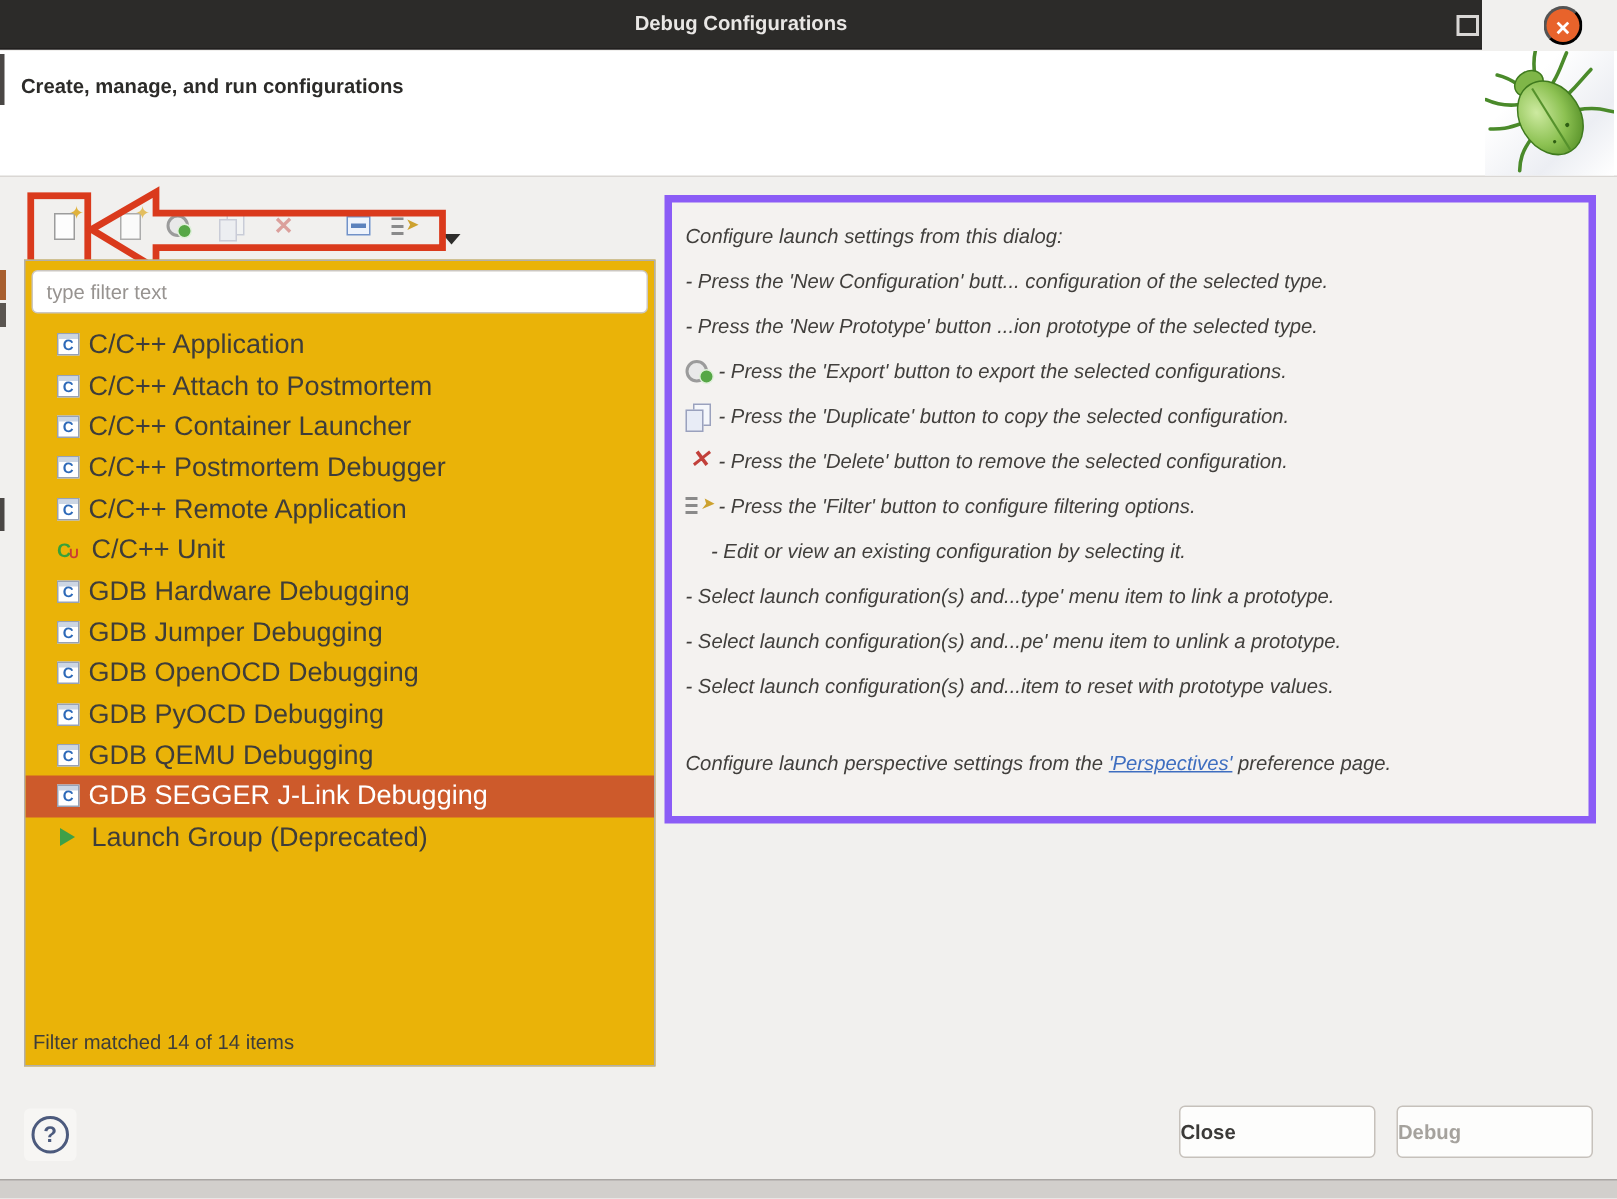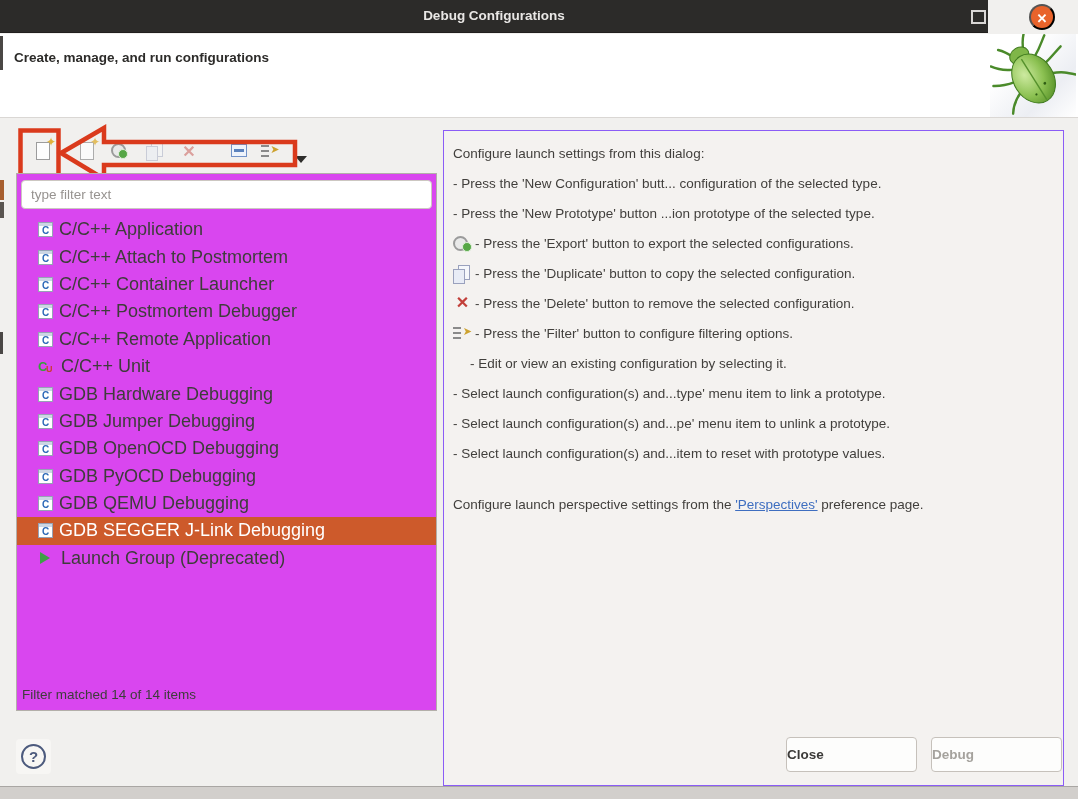--- a/index.html
+++ b/index.html
@@ -64,21 +64,21 @@
     background:repeating-linear-gradient(to bottom,#8a8a8a 0 2px,transparent 2px 5px); }
   .ic-filter::after { content:"➤"; position:absolute; right:0; top:0; color:#cda22f; font-size:11px; }
   .ic-dropdown { width:0; height:0; border-left:6px solid transparent; border-right:6px solid transparent;
     border-top:7px solid #2e2d2b; }
   .dim { opacity:.45; }
   .semi { opacity:.8; }
   .annotation { position:absolute; left:12px; top:122px; width:300px; height:68px; pointer-events:none; }
   
   .left-panel {
     position:absolute; left:16px; top:173px; width:421px; height:538px;
-    background:#d946ef; border:1px solid #b3afa9;
+    background:#eab308; border:1px solid #b3afa9;
   }
   .filter-input {
     position:absolute; left:4px; top:6px; width:411px; height:29px;
     border:1px solid #ccc7c1; border-radius:4px; background:#fff;
     font-family:"Liberation Sans",sans-serif; font-size:13.5px; color:#3c3c3c;
     padding:0 9px; outline:none;
   }
   .filter-input::placeholder { color:#979390; }
   .tree { position:absolute; left:0; top:42px; width:419px; height:462px; overflow:hidden; }
   .tree-row { display:flex; align-items:center; height:27.4px; padding-left:21px;
@@ -93,22 +93,22 @@
   .ti-cu::after { content:"U"; position:absolute; left:8px; top:5px; color:#cb3b35; font-weight:bold; font-size:9px; }
   .ti-lg::before { content:""; position:absolute; left:0; top:5px; width:9px; height:9px;
     background:#cdd9ec; border:1px solid #7b8fb3; box-shadow:5px -5px 0 #9fb4d4; }
   .ti-lg::after { content:""; position:absolute; right:1px; bottom:0; width:0; height:0;
     border-left:6px solid #3ea048; border-top:4px solid transparent; border-bottom:4px solid transparent; }
   .ti-lgd::before { content:""; position:absolute; left:2px; top:2px; width:0; height:0;
     border-left:10px solid #3ea048; border-top:6px solid transparent; border-bottom:6px solid transparent; }
   .status { position:absolute; left:5px; bottom:8px; font-size:13.5px; color:#3e3d3a; }
   
   .right-panel {
-    position:absolute; left:443px; top:130px; width:621px; height:656px;
-    background:#f4f2f0; border:1px solid #8b5cf6; padding:7px 6px 0 9px; overflow:hidden;
+    position:absolute; left:443px; top:130px; width:621px; height:419px;
+    background:#f4f2f0; border:5px solid #8b5cf6; padding:7px 6px 0 9px; overflow:hidden;font-style:italic;
   }
   .help-line { display:flex; align-items:center; height:30px; font-size:13.5px; color:#413f3c; white-space:nowrap; }
   .help-line .hicon { width:19px; margin-right:3px; flex:0 0 auto; }
   .help-line.indent { padding-left:17px; }
   .perspectives { margin-top:26px; width:604px; font-size:13.5px; color:#413f3c; line-height:21px; }
   .link { color:#3e6ec0; text-decoration:underline; cursor:pointer; }
   
   .help-btn {
     position:absolute; left:16px; top:739px; width:35px; height:35px;
     background:#f7f6f4; border:none; border-radius:4px; cursor:pointer;

